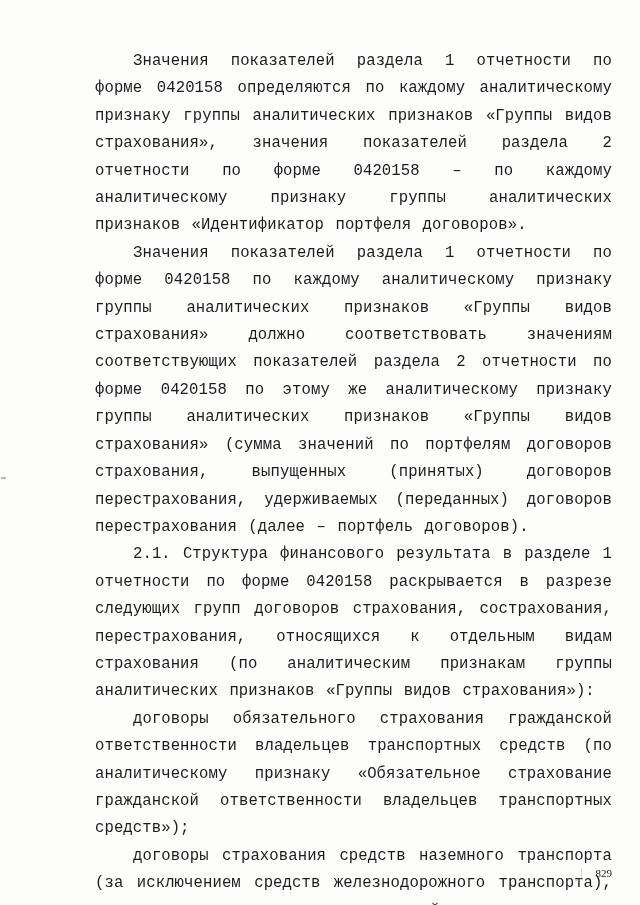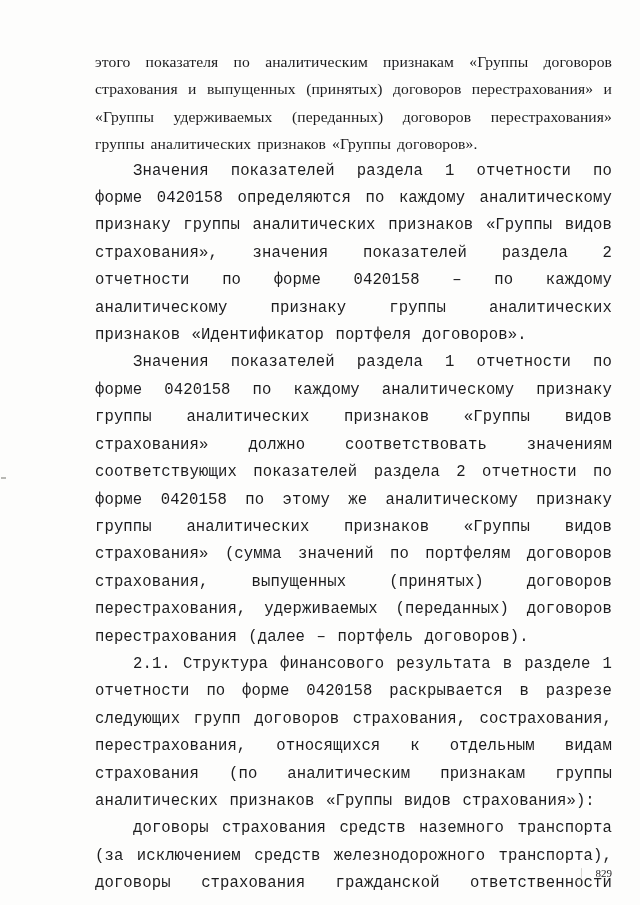--- a/index.html
+++ b/index.html
@@ -66,24 +66,24 @@
     border-radius: 0 0 5px 0;
     opacity: 0.6;
   }
 </style>
 </head>
 <body>
 
 <div class="page">
 
   <div class="text-block">
-    <p>этого показателя по аналитическим признакам «Группы договоров страхования и выпущенных (принятых) договоров перестрахования» и «Группы удерживаемых (переданных) договоров перестрахования» группы аналитических признаков «Группы договоров».</p>
     <p class="indent">Значения показателей раздела 1 отчетности по форме 0420158 определяются по каждому аналитическому признаку группы аналитических признаков «Группы видов страхования», значения показателей раздела 2 отчетности по форме 0420158 – по каждому аналитическому признаку группы аналитических признаков «Идентификатор портфеля договоров».</p>
     <p class="indent">Значения показателей раздела 1 отчетности по форме 0420158 по каждому аналитическому признаку группы аналитических признаков «Группы видов страхования» должно соответствовать значениям соответствующих показателей раздела 2 отчетности по форме 0420158 по этому же аналитическому признаку группы аналитических признаков «Группы видов страхования» (сумма значений по портфелям договоров страхования, выпущенных (принятых) договоров перестрахования, удерживаемых (переданных) договоров перестрахования (далее – портфель договоров).</p>
     <p class="indent">2.1. Структура финансового результата в разделе 1 отчетности по форме 0420158 раскрывается в разрезе следующих групп договоров страхования, сострахования, перестрахования, относящихся к отдельным видам страхования (по аналитическим признакам группы аналитических признаков «Группы видов страхования»):</p>
+    <p class="indent">договоры обязательного страхования гражданской ответственности владельцев транспортных средств (по аналитическому признаку «Обязательное страхование гражданской ответственности владельцев транспортных средств»);</p>
     <p class="indent">договоры страхования средств наземного транспорта (за исключением средств железнодорожного транспорта), договоры страхования гражданской ответственности владельцев автотранспортных средств, договоры</p>
   </div>
 
   <div class="artifact-left"></div>
   <div class="artifact-pagenum"></div>
 
   <div class="page-number">829</div>
 
 </div>
 

